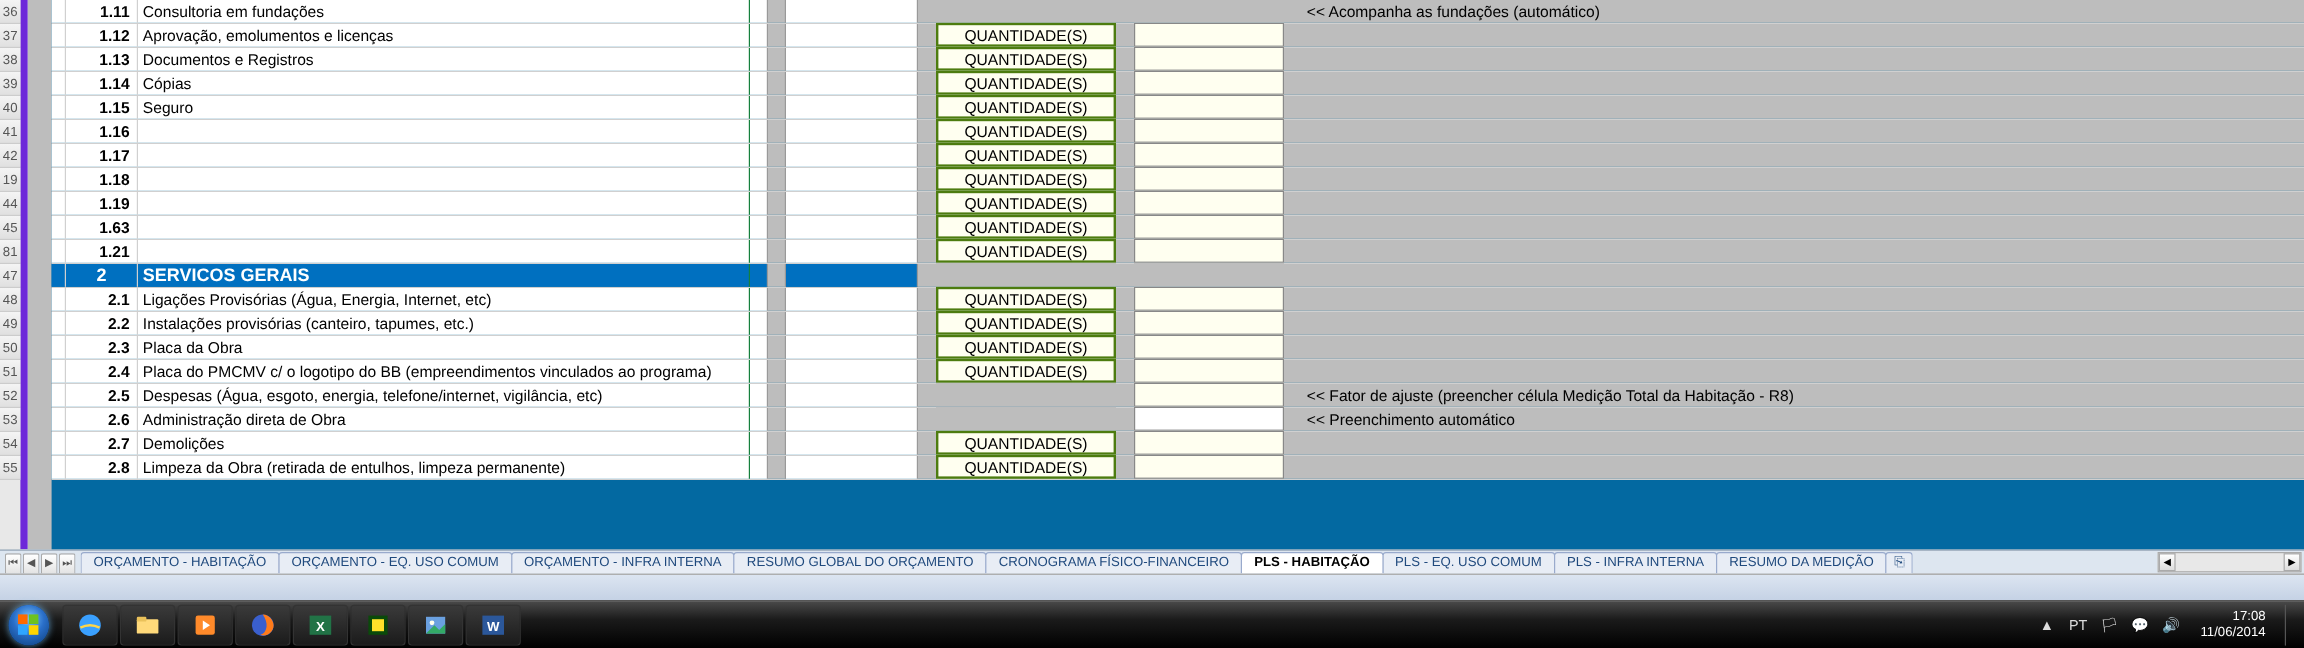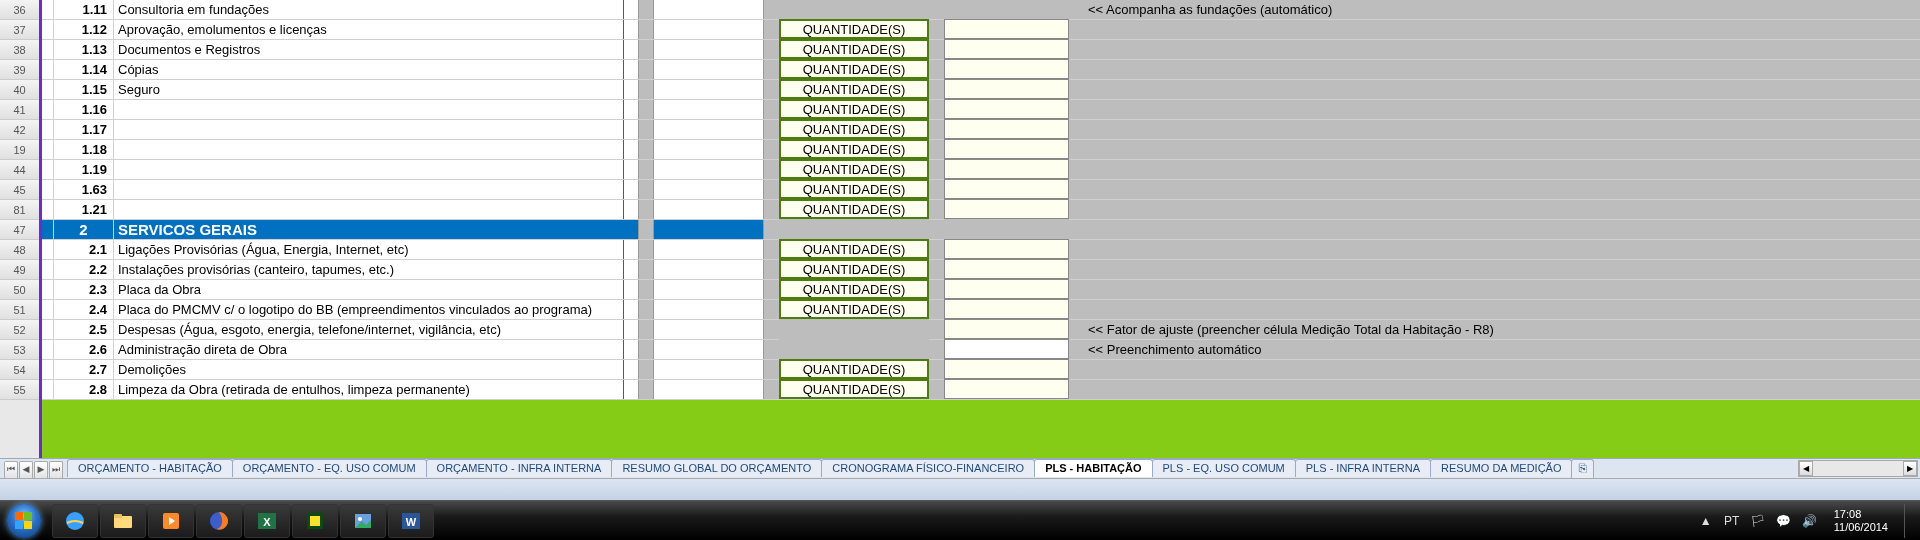--- a/index.html
+++ b/index.html
@@ -1,21 +1,21 @@
 <!DOCTYPE html>
 <html><head>
 <meta charset="utf-8">
 <style>
 * { box-sizing: border-box; margin: 0; padding: 0; }
 body { font-family: Arial, sans-serif; font-size: 13px; width: 1920px; height: 540px; overflow: hidden; background: #bdbdbd; position: relative; }
 .app { display: flex; flex-direction: column; width: 100%; height: 100%; }
 .grid-area { flex: 1; overflow: hidden; background: #bdbdbd; display: flex; }
-.row-headers { width: 42px; background: #e8e8e8; border-right: 3px solid #6d28d9; }
+.row-headers { width: 23px; background: #e8e8e8; border-right: 6px solid #6d28d9; }
 .row-header { height: 20px; border-bottom: 1px solid #ccc; font-size: 11px; color: #555; text-align: center; line-height: 20px; background: linear-gradient(#f4f4f4,#e0e0e0); }
-.sheet { flex: 1; position: relative; background: #84cc16; }
+.sheet { flex: 1; position: relative; background: #0369a1; margin-left: 20px; }
 .row { display: flex; height: 20px; border-bottom: 1px solid #d0d0d0; }
 .col-a { width: 12px; background: #fff; border-right: 1px solid #d0d0d0; }
 .col-b { width: 60px; background: #fff; border-right: 1px solid #d0d0d0; text-align: right; padding-right: 6px; font-weight: bold; line-height: 20px; font-size: 13px; }
 .col-c { width: 510px; background: #fff; border-right: 1px solid #15803d; padding-left: 4px; line-height: 20px; font-size: 13px; overflow: hidden; white-space: nowrap; }
 .col-d { width: 15px; background: #fff; border-right: 1px solid #999; }
 .col-gap1 { width: 15px; background: #bdbdbd; border-right: 1px solid #999; }
 .col-e { width: 110px; background: #fff; border-right: 1px solid #999; }
 .col-gap2 { width: 15px; background: #bdbdbd; }
 .col-f { width: 150px; background: #fffff0; border: 2px solid #4d7c0f; text-align: center; line-height: 18px; font-size: 13px; margin-top:-1px; }
 .col-f.none { background: #bdbdbd; border: none; }
@@ -25,37 +25,37 @@
 .col-h.white { background: #fff; }
 .col-i { width: 15px; background: #bdbdbd; }
 .col-note { flex: 1; background: #bdbdbd; padding-left: 4px; line-height: 20px; font-size: 13px; overflow: hidden; white-space: nowrap; }
 .row.section .col-a, .row.section .col-b, .row.section .col-c, .row.section .col-d, .row.section .col-e { background: #0070c0; color: #fff; font-weight: bold; }
 .row.section .col-b { text-align: center; padding-right: 0; font-size: 15px; }
 .row.section .col-c { font-size: 15px; }
 .row.section .col-f, .row.section .col-h { background: #bdbdbd; border: none; }
 .tab-bar { height: 20px; background: #dde6f0; display: flex; align-items: flex-end; border-top: 1px solid #9ab; font-size: 11px; }
 .tab-nav { display: flex; padding: 0 4px; gap: 1px; }
 .tab-nav-btn { width: 14px; height: 17px; background: linear-gradient(#fff,#e3e3e3); border: 1px solid #aaa; border-bottom: none; font-size: 9px; text-align: center; line-height: 15px; color: #555; border-radius: 2px 2px 0 0; }
-.tabs { display: flex; flex: 1; overflow: hidden; align-items: flex-start; }
+.tabs { display: flex; flex: 1; overflow: hidden; align-items: center; }
 .tab { padding: 2px 10px 3px; background: #e8edf5; border: 1px solid #99aacc; border-bottom: none; margin-right: -1px; color: #1f497d; white-space: nowrap; font-size: 11px; position: relative; border-radius: 3px 3px 0 0; }
 .tab.active { background: #fff; font-weight: bold; z-index: 2; color: #000; }
 .tab.active .t-strong { color: #000; font-weight: bold;}
 .hscroll { width: 120px; height: 17px; background: #e8e8e8; border: 1px solid #aaa; display: flex; align-items: center; margin: 0 2px 1px; }
 .hscroll-btn { width: 14px; height: 15px; background: linear-gradient(#fff,#ddd); border: 1px solid #aaa; font-size: 8px; text-align: center; line-height: 13px; }
 .hscroll-track { flex: 1; }
 .taskbar { height: 40px; background: linear-gradient(#4a4a4a 0%, #1a1a1a 40%, #000 100%); display: flex; align-items: center; border-top: 1px solid #555; }
 .start-orb { width: 48px; height: 40px; display: flex; align-items: center; justify-content: center; }
 .orb { width: 34px; height: 34px; border-radius: 50%; background: radial-gradient(circle at 50% 35%, #7ec8ff 0%, #2a6fc9 45%, #0a3a75 100%); box-shadow: 0 0 6px rgba(120,200,255,0.7); position: relative; }
 .orb::before { content:""; position:absolute; top:8px; left:8px; width:8px; height:8px; background:#ff6a00; }
 .orb::after { content:""; position:absolute; top:8px; left:17px; width:8px; height:8px; background:#6ec21f; box-shadow: -9px 9px 0 #2fa5ff, 0 9px 0 #ffd400; }
 .task-items { display: flex; gap: 2px; padding-left: 4px; }
 .task-item { width: 46px; height: 34px; border-radius: 3px; border: 1px solid #333; background: linear-gradient(#3a3a3a,#1b1b1b); display:flex; align-items:center; justify-content:center; font-size:18px; }
 .tray { margin-left: auto; display: flex; align-items: center; padding: 0 6px; gap: 10px; color: #fff; font-size: 11px; }
 .tray-icon { width: 16px; height: 16px; display:inline-flex; align-items:center; justify-content:center; font-size:12px; color:#ddd; }
-.clock { text-align: left; line-height: 13px; padding: 0 6px; }
+.clock { text-align: right; line-height: 13px; padding: 0 6px; }
 .status-row { height: 22px; background: linear-gradient(#dce5f1,#c5d2e5); border-top: 1px solid #aaa; }
 
 .ic { width:24px; height:24px; }
 </style>
 </head>
 <body>
 
 <div class="app">
   <div class="grid-area">
     <div class="row-headers" id="rowheaders">

